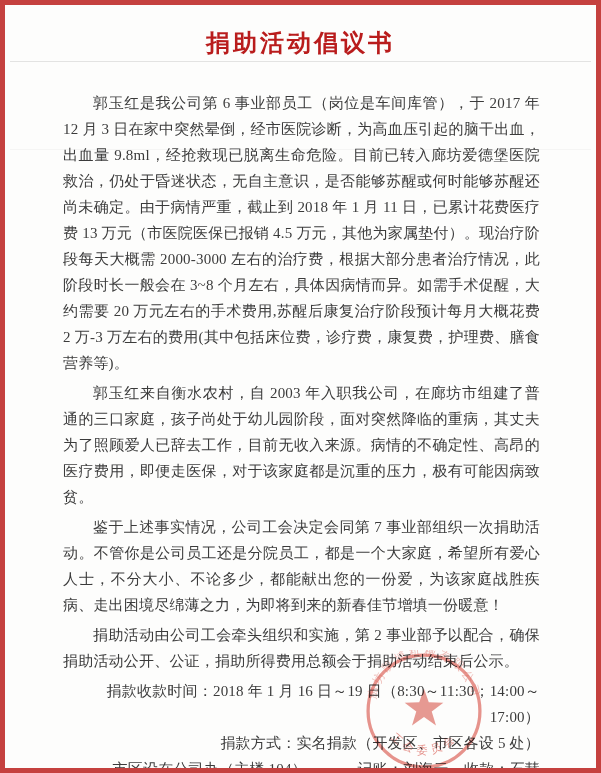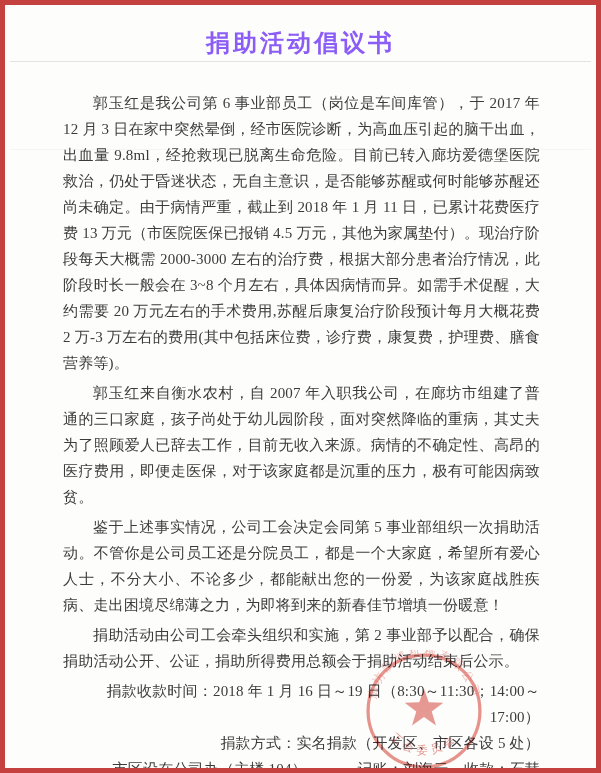--- a/index.html
+++ b/index.html
@@ -20,21 +20,21 @@
     pointer-events: none;
   }
   .scan-rule.r1 { top: 56px; background: rgba(125,125,125,0.20); }
   .scan-rule.r2 { top: 144px; background: rgba(150,150,150,0.08); }
   h1.doc-title {
     margin: 22px 0 0 0;
     text-align: center;
     font-size: 24px;
     font-weight: 600;
     letter-spacing: 3px;
-    color: #8b5cf6;
+    color: #b91c1c;
   }
   .doc-body {
     margin: 31px 56px 0 58px;
     font-size: 15px;
     line-height: 26px;
     text-align: justify;
     letter-spacing: 0.2px;
   }
   .doc-body p {
     margin: 0 0 4px 0;
@@ -62,22 +62,22 @@
 
 <div class="page">
 
   <div class="scan-rule r1"></div>
   <div class="scan-rule r2"></div>
 
   <h1 class="doc-title">捐助活动倡议书</h1>
 
   <div class="doc-body">
     <p>郭玉红是我公司第 6 事业部员工（岗位是车间库管），于 2017 年 12 月 3 日在家中突然晕倒，经市医院诊断，为高血压引起的脑干出血，出血量 9.8ml，经抢救现已脱离生命危险。目前已转入廊坊爱德堡医院救治，仍处于昏迷状态，无自主意识，是否能够苏醒或何时能够苏醒还尚未确定。由于病情严重，截止到 2018 年 1 月 11 日，已累计花费医疗费 13 万元（市医院医保已报销 4.5 万元，其他为家属垫付）。现治疗阶段每天大概需 2000-3000 左右的治疗费，根据大部分患者治疗情况，此阶段时长一般会在 3~8 个月左右，具体因病情而异。如需手术促醒，大约需要 20 万元左右的手术费用,苏醒后康复治疗阶段预计每月大概花费 2 万-3 万左右的费用(其中包括床位费，诊疗费，康复费，护理费、膳食营养等)。</p>
-    <p>郭玉红来自衡水农村，自 2007 年入职我公司，在廊坊市组建了普通的三口家庭，孩子尚处于幼儿园阶段，面对突然降临的重病，其丈夫为了照顾爱人已辞去工作，目前无收入来源。病情的不确定性、高昂的医疗费用，即便走医保，对于该家庭都是沉重的压力，极有可能因病致贫。</p>
-    <p>鉴于上述事实情况，公司工会决定会同第 5 事业部组织一次捐助活动。不管你是公司员工还是分院员工，都是一个大家庭，希望所有爱心人士，不分大小、不论多少，都能献出您的一份爱，为该家庭战胜疾病、走出困境尽绵薄之力，为即将到来的新春佳节增填一份暖意！</p>
+    <p>郭玉红来自衡水农村，自 2003 年入职我公司，在廊坊市组建了普通的三口家庭，孩子尚处于幼儿园阶段，面对突然降临的重病，其丈夫为了照顾爱人已辞去工作，目前无收入来源。病情的不确定性、高昂的医疗费用，即便走医保，对于该家庭都是沉重的压力，极有可能因病致贫。</p>
+    <p>鉴于上述事实情况，公司工会决定会同第 7 事业部组织一次捐助活动。不管你是公司员工还是分院员工，都是一个大家庭，希望所有爱心人士，不分大小、不论多少，都能献出您的一份爱，为该家庭战胜疾病、走出困境尽绵薄之力，为即将到来的新春佳节增填一份暖意！</p>
     <p>捐助活动由公司工会牵头组织和实施，第 2 事业部予以配合，确保捐助活动公开、公证，捐助所得费用总额会于捐助活动结束后公示。</p>
 
     <p class="info-line">捐款收款时间：2018 年 1 月 16 日～19 日（8:30～11:30；14:00～17:00）</p>
     <p class="info-line">捐款方式：实名捐款（开发区、市区各设 5 处）</p>
     <p class="info-line">市区设在公司办（主楼 104），         记账：刘海云，收款：石慧英，监督：王雅丹</p>
 
   </div>
 
   <svg class="seal" viewBox="0 0 120 120" aria-hidden="true">
     <circle cx="60" cy="60" r="55" fill="none" stroke="#d9554b" stroke-width="3.2" opacity="0.72"></circle>

